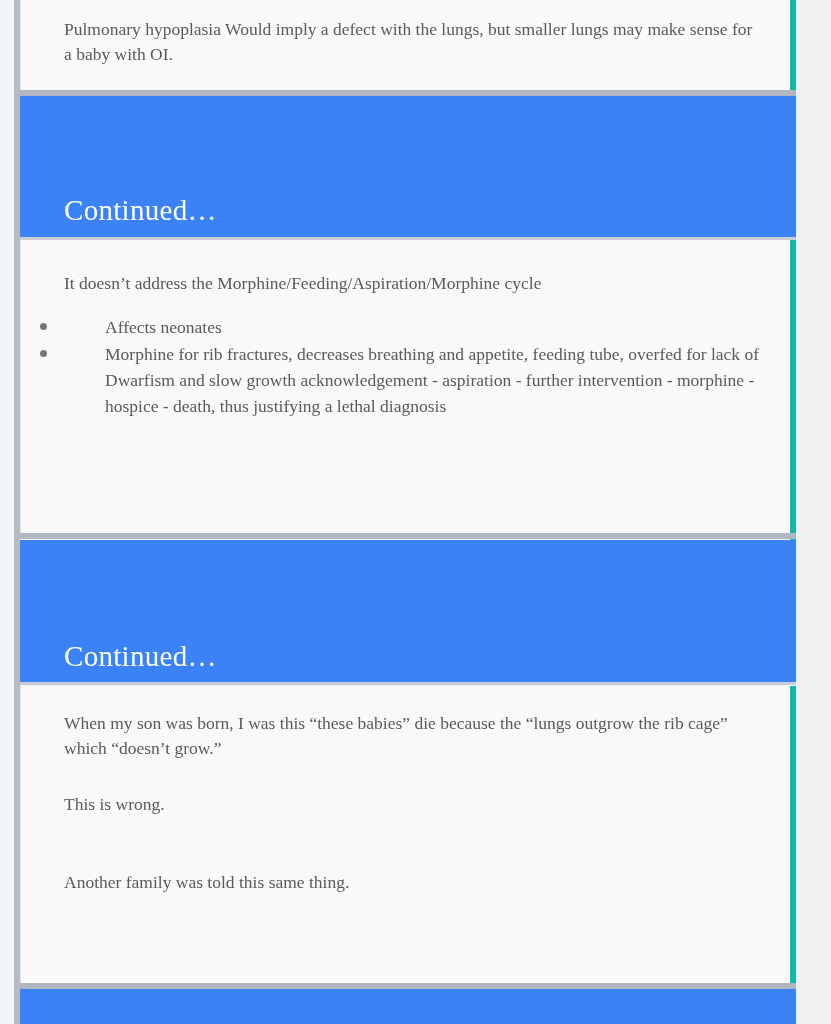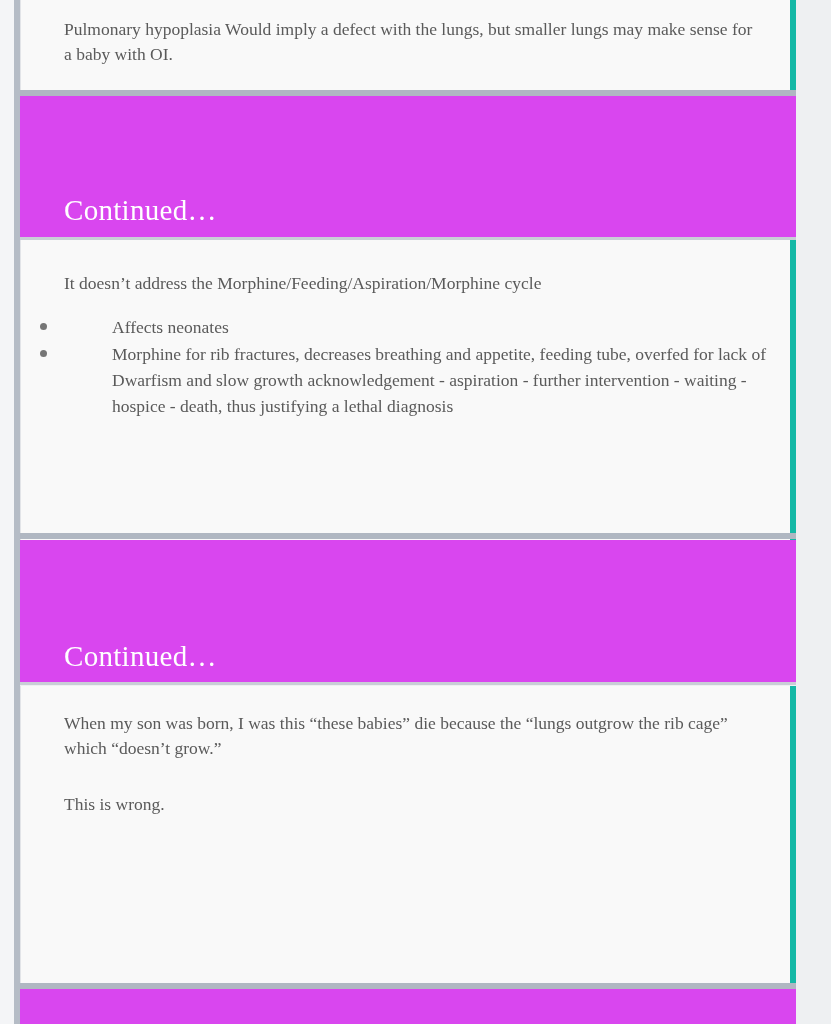--- a/index.html
+++ b/index.html
@@ -64,21 +64,21 @@
 
   .card-body {
     background: #f9f9f9;
     border-left: 1px solid #e2e4e8;
     border-right: 6px solid #14b8a6;
     box-sizing: border-box;
     height: 100%;
   }
 
   .card-header {
-    background: #d946ef;
+    background: #3b82f6;
     box-sizing: border-box;
     height: 100%;
     position: relative;
   }
 
   .divider {
     position: absolute;
     left: 0;
     width: 776px;
     height: 6px;
@@ -119,21 +119,20 @@
     width: 760px;
     margin: 0;
     padding: 0;
     list-style: none;
   }
   .bullet-row {
     position: relative;
     display: block;
     margin: 0 0 1px 0;
     min-height: 25px;
-    padding-left: 7px;
   }
   .bullet-dot {
     position: absolute;
     left: 20px;
     top: 9px;
     width: 7px;
     height: 7px;
     border-radius: 50%;
     background: #767676;
   }
@@ -175,38 +174,39 @@
     <div class="card" style="top:240px; height:301px;">
       <div class="card-body">
         <div class="para" style="top:31px;">It doesn’t address the Morphine/Feeding/Aspiration/Morphine cycle</div>
         <ul class="bullet-list" style="top:74px;">
           <li class="bullet-row">
             <span class="bullet-dot"></span>
             <span class="bullet-text">Affects neonates</span>
           </li>
           <li class="bullet-row">
             <span class="bullet-dot"></span>
-            <span class="bullet-text">Morphine for rib fractures, decreases breathing and appetite, feeding tube, overfed for lack of Dwarfism and slow growth acknowledgement - aspiration - further intervention - waiting - hospice - death, thus justifying a lethal diagnosis</span>
+            <span class="bullet-text">Morphine for rib fractures, decreases breathing and appetite, feeding tube, overfed for lack of Dwarfism and slow growth acknowledgement - aspiration - further intervention - morphine - hospice - death, thus justifying a lethal diagnosis</span>
           </li>
         </ul>
       </div>
     </div>
     <div class="divider" style="top:533px;"></div>
 
     <div class="card" style="top:540px; height:142px;">
       <div class="card-header">
         <div class="slide-title" style="top:100px;">Continued…</div>
       </div>
     </div>
     <div class="divider-thin" style="top:682px;"></div>
 
     <div class="card" style="top:686px; height:297px;">
       <div class="card-body">
         <div class="para" style="top:25px;">When my son was born, I was this “these babies” die because the “lungs outgrow the rib cage” which “doesn’t grow.”</div>
         <div class="para" style="top:106px;">This is wrong.</div>
+        <div class="para" style="top:184px;">Another family was told this same thing.</div>
       </div>
     </div>
     <div class="divider" style="top:983px;"></div>
 
     <div class="card" style="top:989px; height:35px;">
       <div class="card-header"></div>
     </div>
 
   </div>
 </div>

